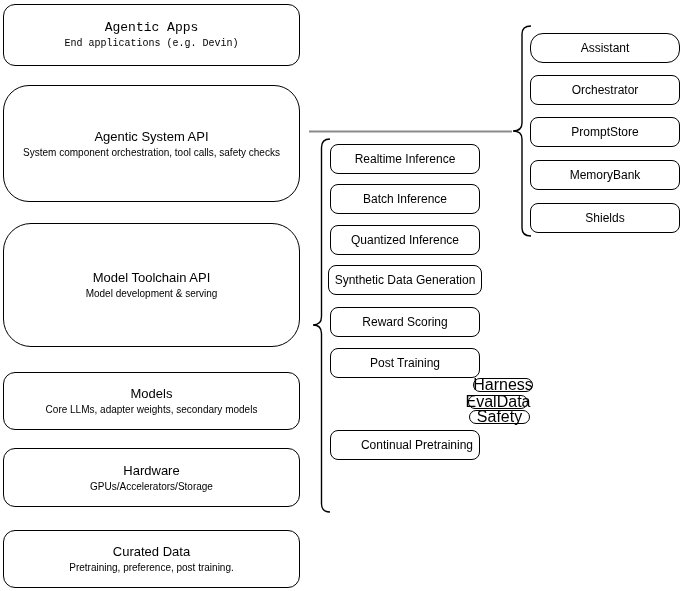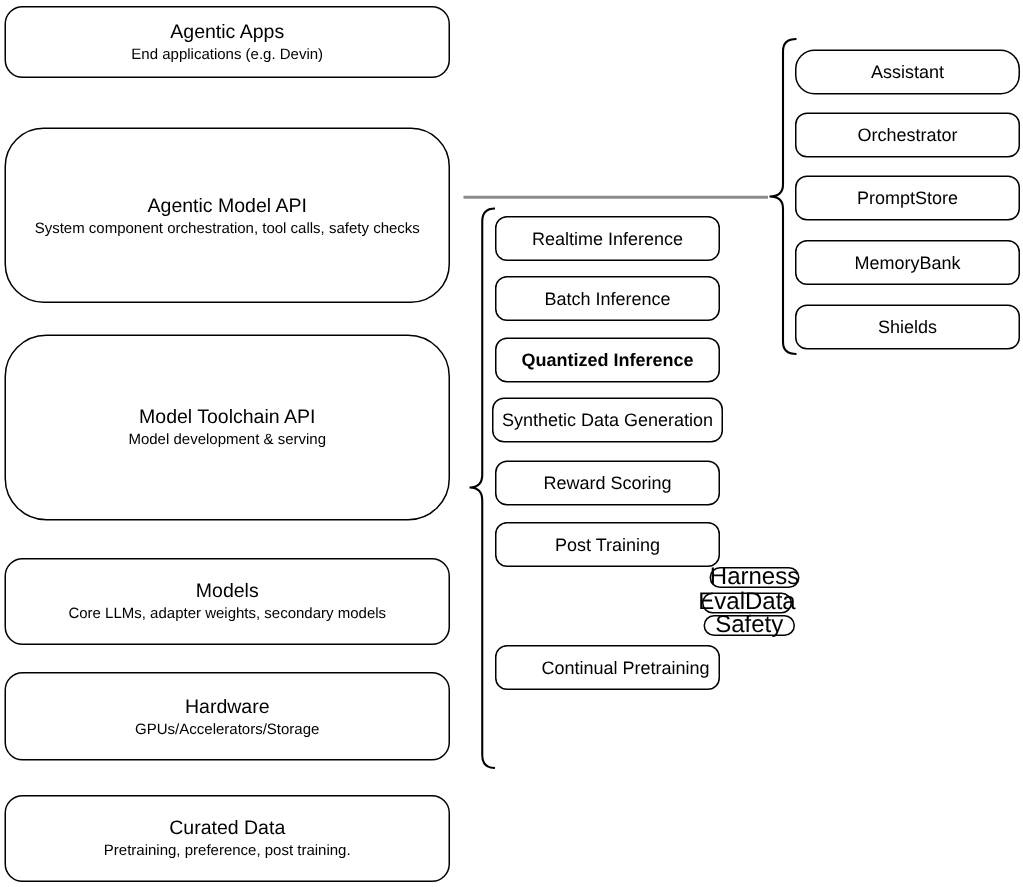--- a/index.html
+++ b/index.html
@@ -61,27 +61,27 @@
     left: 0; top: 0;
     pointer-events: none;
     z-index: 2;
   }
 </style>
 </head>
 <body>
 
 <div id="canvas">
 
-  <div class="layer-box" style="top:4px; height:48px; border-radius:12px;">
+  <div class="layer-box" style="top:4px; height:62px; border-radius:12px;font-family:Liberation Mono, monospace;">
     <div class="layer-title">Agentic Apps</div>
     <div class="layer-subtitle">End applications (e.g. Devin)</div>
   </div>
 
   <div class="layer-box" style="top:85px; height:117px; border-radius:26px;">
-    <div class="layer-title">Agentic Model API</div>
+    <div class="layer-title">Agentic System API</div>
     <div class="layer-subtitle">System component orchestration, tool calls, safety checks</div>
   </div>
 
   <div class="layer-box" style="top:223px; height:124px; border-radius:28px;">
     <div class="layer-title">Model Toolchain API</div>
     <div class="layer-subtitle">Model development &amp; serving</div>
   </div>
 
   <div class="layer-box" style="top:372px; height:58px; border-radius:12px;">
     <div class="layer-title">Models</div>
@@ -97,21 +97,21 @@
     <div class="layer-title">Curated Data</div>
     <div class="layer-subtitle">Pretraining, preference, post training.</div>
   </div>
 
   <div class="node-box" style="left:330px; top:144px;">
     <span>Realtime Inference</span>
   </div>
   <div class="node-box" style="left:330px; top:184px;">
     <span>Batch Inference</span>
   </div>
-  <div class="node-box" style="left:330px; top:225px;font-weight:bold;">
+  <div class="node-box" style="left:330px; top:225px;">
     <span>Quantized Inference</span>
   </div>
   <div class="node-box" style="left:328px; top:265px; width:154px;">
     <span>Synthetic Data Generation</span>
   </div>
   <div class="node-box" style="left:330px; top:307px;">
     <span>Reward Scoring</span>
   </div>
   <div class="node-box" style="left:330px; top:348px;">
     <span>Post Training</span>

